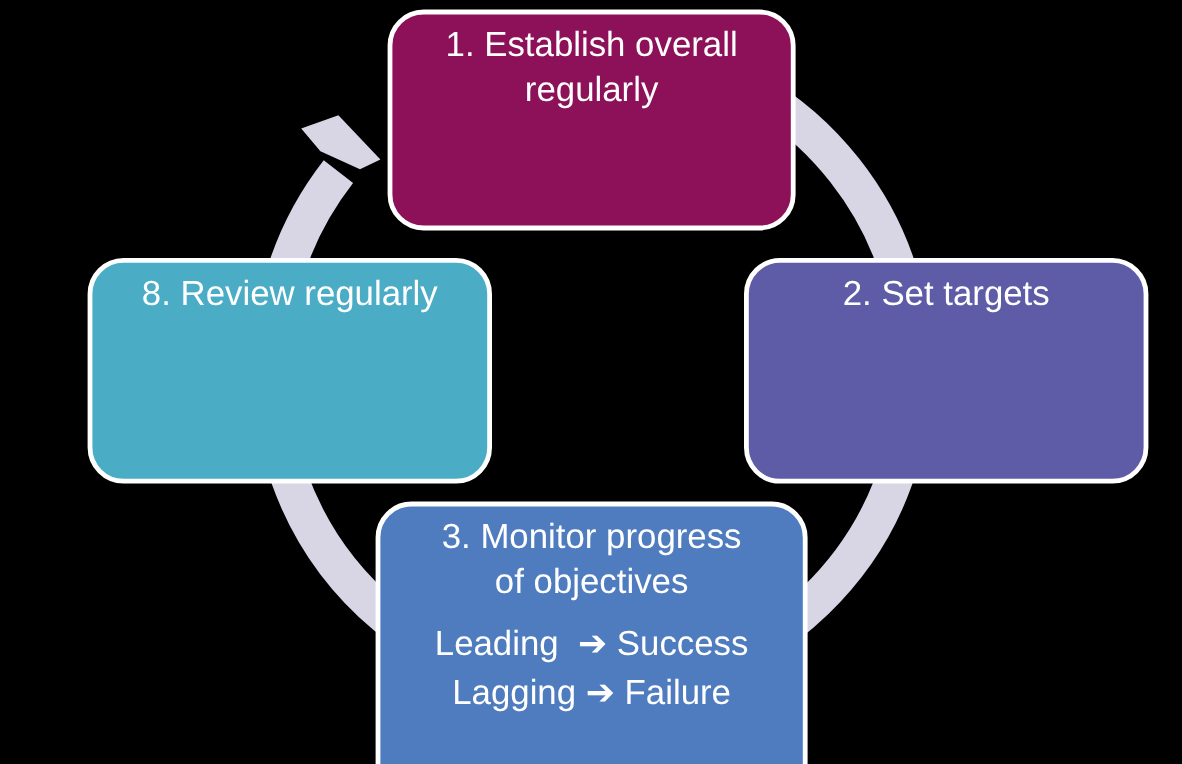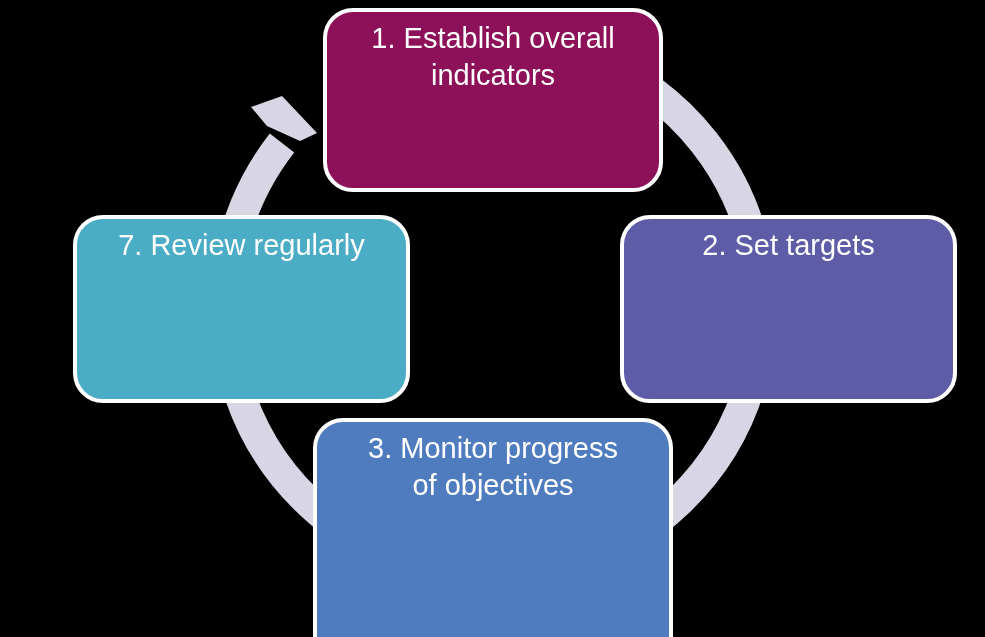--- a/index.html
+++ b/index.html
@@ -54,31 +54,35 @@
 
 <div class="canvas">
 
   <svg class="ring-svg" viewBox="0 0 985 637" aria-hidden="true">
     <path d="M 335.5,91.2 A 268,268 0 1 1 282,143" fill="none" stroke-width="31" stroke="#D8D5E4"></path>
     <polygon points="282,96 317,133 300,141 267,126 251,107" fill="#D8D5E4"></polygon>
   </svg>
 
   <div class="box box-1" style="background-color: rgb(141, 17, 89);">
     <div>1. Establish overall</div>
-    <div>indicators</div>
+    <div>regularly</div>
   </div>
 
   <div class="box box-2" style="background-color: rgb(95, 92, 167); margin-left: 32px;">
     <div>2. Set targets</div>
   </div>
 
   <div class="box box-3" style="background-color: rgb(79, 124, 190);">
     <div>
       <div>3. Monitor progress</div>
       <div>of objectives</div>
     </div>
+    <div class="sub-block">
+      <div class="sub-line">Leading  ➔ Success</div>
+      <div class="sub-line">Lagging ➔ Failure</div>
+    </div>
   </div>
 
   <div class="box box-4" style="background-color: rgb(75, 172, 198);">
-    <div>7. Review regularly</div>
+    <div>8. Review regularly</div>
   </div>
 
 </div>
 
 </body></html>

